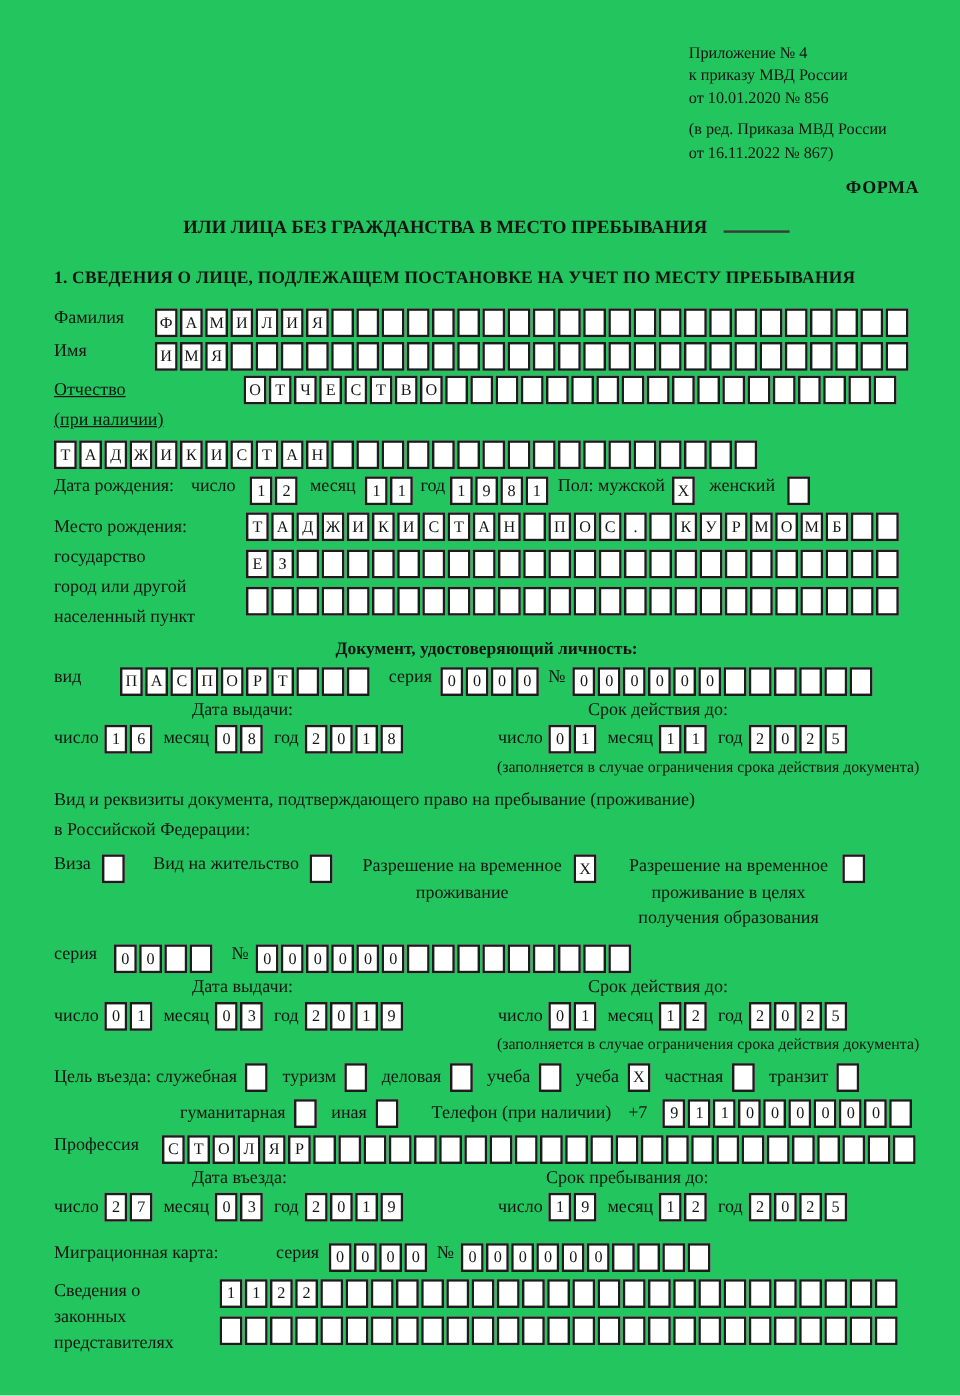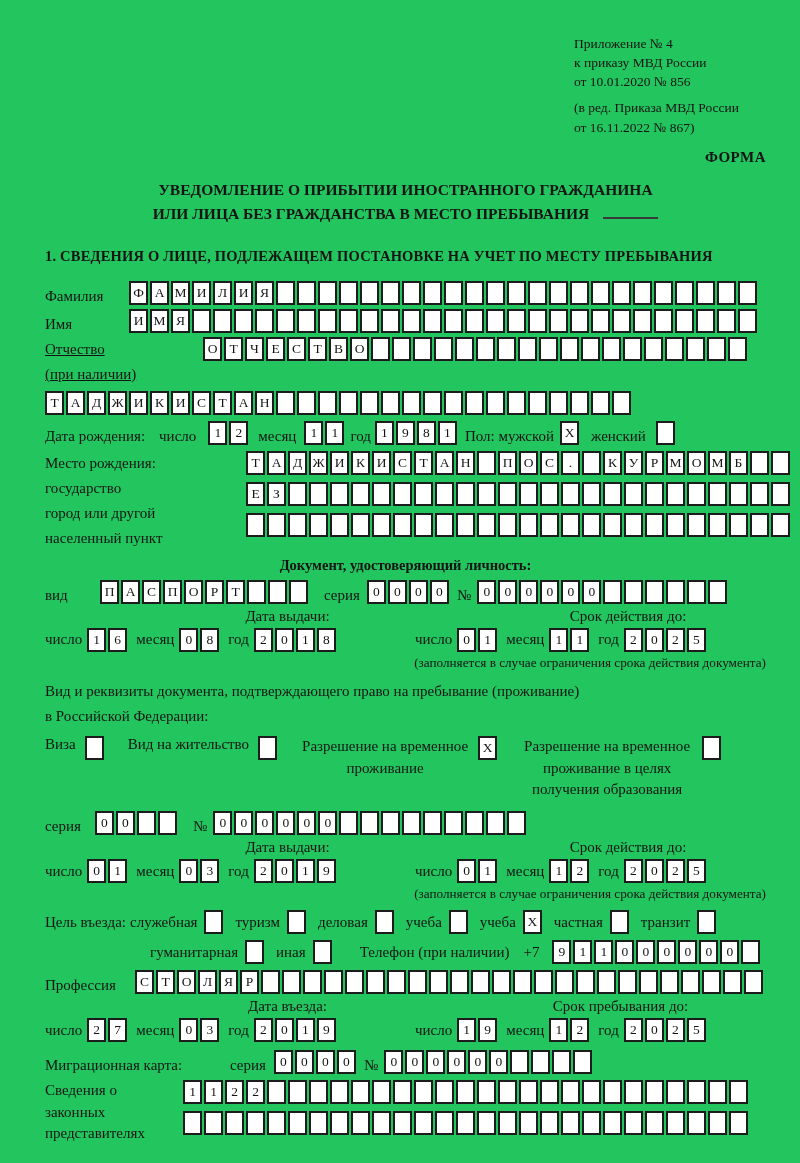--- a/index.html
+++ b/index.html
@@ -9,41 +9,41 @@
     font-family:"Liberation Serif","DejaVu Serif",serif;
     color:#141414; overflow:hidden; background:#22c55e;
   }
   .appendix { margin-left:auto; width:192px; font-size:13.5px; line-height:1.42; }
   .appendix .gap { margin-top:7px; }
   .forma { text-align:right; font-weight:bold; font-size:15px; margin-top:12px; letter-spacing:.5px; }
   .title { text-align:center; font-weight:bold; font-size:15.5px; line-height:1.55; margin-top:12px; }
   .uline { display:inline-block; width:55px; border-bottom:2px solid #3a3a3a; margin-left:14px; vertical-align:baseline; }
   .sec1 { font-weight:bold; font-size:14.5px; margin-top:22px; margin-bottom:16px; letter-spacing:.2px; }
 
-  .row { display:flex; align-items:flex-end; margin-bottom:4px; }
+  .row { display:flex; align-items:flex-start; margin-bottom:4px; }
   .row.top { align-items:flex-start; }
   .lbl { font-size:15px; flex:0 0 auto; }
   .cells { display:inline-flex; gap:2px; flex:0 0 auto; }
   .cell {
     box-sizing:border-box; flex:0 0 auto; width:19px; height:24px;
     border:2px solid #1c1c1c; display:inline-flex; align-items:center; justify-content:center;
     font-size:13.5px; line-height:1; background:#fff;
   }
   .w-fam { width:84px; }
   .w-otch { width:158px;text-decoration:underline; }
   .w-grazh { width:133px; }
   .w-vid { width:55px; }
   .w-prof { width:90px; }
   .lblcol { flex:0 0 auto; font-size:15px; }
   .lblcol div { line-height:25px; }
   .multirows .row { margin-bottom:7px; }
 
   .docheading { text-align:center; font-weight:bold; font-size:14.5px; margin:6px 0 6px 0; }
 
-  .datepair { display:flex; margin-top:4px;text-align:center; }
+  .datepair { display:flex; margin-top:4px; }
   .datecol-l { flex:0 0 370px; }
   .datecol-r { flex:1; }
   .datehead { font-size:15px; margin-left:115px; }
   .datehead.r { margin-left:75px; }
   .dateline { display:flex; align-items:center; margin-top:3px; }
   .dateline .lbl { margin-right:5px; }
   .dateline .cells { margin-right:9px; }
   .validnote { text-align:right; font-size:13.2px; margin-top:3px; }
 
   .para { font-size:15px; line-height:1.7; }
@@ -74,21 +74,20 @@
   <div class="appendix">
     <div>Приложение № 4</div>
     <div>к приказу МВД России</div>
     <div>от 10.01.2020 № 856</div>
     <div class="gap">(в ред. Приказа МВД России</div>
     <div>от 16.11.2022 № 867)</div>
   </div>
   <div class="forma">ФОРМА</div>
 
   <div class="title">
-    <div>УВЕДОМЛЕНИЕ О ПРИБЫТИИ ИНОСТРАННОГО ГРАЖДАНИНА</div>
     <div><span>ИЛИ ЛИЦА БЕЗ ГРАЖДАНСТВА В МЕСТО ПРЕБЫВАНИЯ</span><span class="uline"></span></div>
   </div>
 
   <div class="sec1">1. СВЕДЕНИЯ О ЛИЦЕ, ПОДЛЕЖАЩЕМ ПОСТАНОВКЕ НА УЧЕТ ПО МЕСТУ ПРЕБЫВАНИЯ</div>
 
   <div class="row">
     <span class="lbl w-fam">Фамилия</span>
     <span class="cells">
         <span class="cell">Ф</span>
         <span class="cell">А</span>
@@ -249,21 +248,21 @@
     <span class="lbl" style="margin-right:6px;">Пол: мужской</span>
     <span class="cells" style="margin-right:12px;">
         <span class="cell">X</span>
       </span>
     <span class="lbl" style="margin-right:10px;">женский</span>
     <span class="cells">
         <span class="cell"></span>
       </span>
   </div>
 
-  <div class="row top" style="margin-top:6px;gap:41px;">
+  <div class="row top" style="margin-top:6px;">
     <span class="lblcol" style="width:160px;">
       <div>Место рождения:</div>
       <div>государство</div>
       <div>город или другой</div>
       <div>населенный пункт</div>
     </span>
     <span class="multirows">
       <span class="row">
           <span class="cells">
             <span class="cell">Т</span>
@@ -666,21 +665,21 @@
         <span class="lbl">год</span>
         <span class="cells">
             <span class="cell">2</span>
             <span class="cell">0</span>
             <span class="cell">1</span>
             <span class="cell">9</span>
           </span>
       </div>
     </div>
     <div class="datecol-r">
-      <div class="datehead r" style="margin-left:60px;">Срок пребывания до:</div>
+      <div class="datehead r" style="margin-left:40px;">Срок пребывания до:</div>
       <div class="dateline">
         <span class="lbl">число</span>
         <span class="cells">
             <span class="cell">1</span>
             <span class="cell">9</span>
           </span>
         <span class="lbl">месяц</span>
         <span class="cells">
             <span class="cell">1</span>
             <span class="cell">2</span>
@@ -689,21 +688,21 @@
         <span class="cells">
             <span class="cell">2</span>
             <span class="cell">0</span>
             <span class="cell">2</span>
             <span class="cell">5</span>
           </span>
       </div>
     </div>
   </div>
 
-  <div class="row" style="margin-top:8px;">
+  <div class="row" style="margin-top:18px;">
     <span class="lbl" style="width:185px;">Миграционная карта:</span>
     <span class="lbl" style="margin-right:8px;">серия</span>
     <span class="cells">
         <span class="cell">0</span>
         <span class="cell">0</span>
         <span class="cell">0</span>
         <span class="cell">0</span>
       </span>
     <span class="inlinegap8"></span>
     <span class="lbl" style="margin-right:6px;">№</span>

